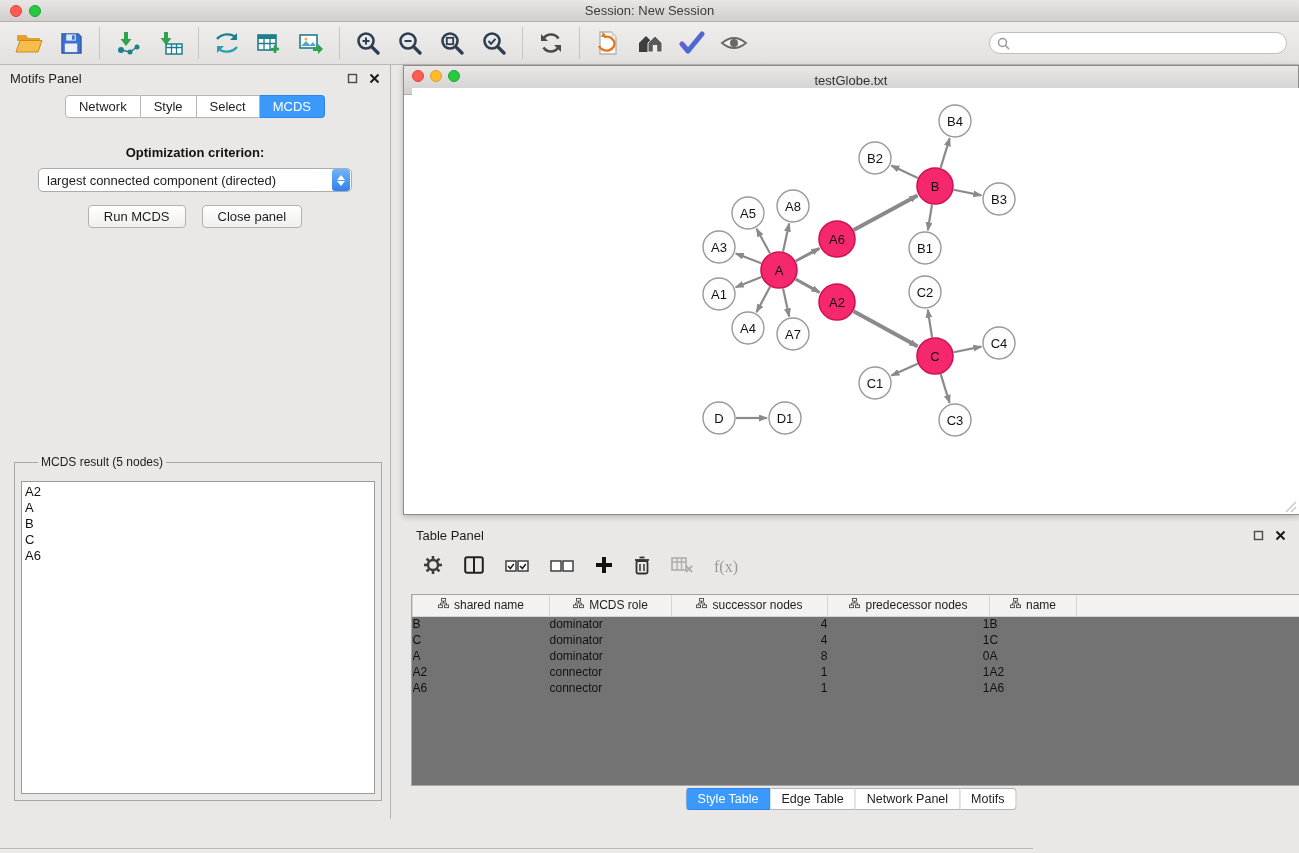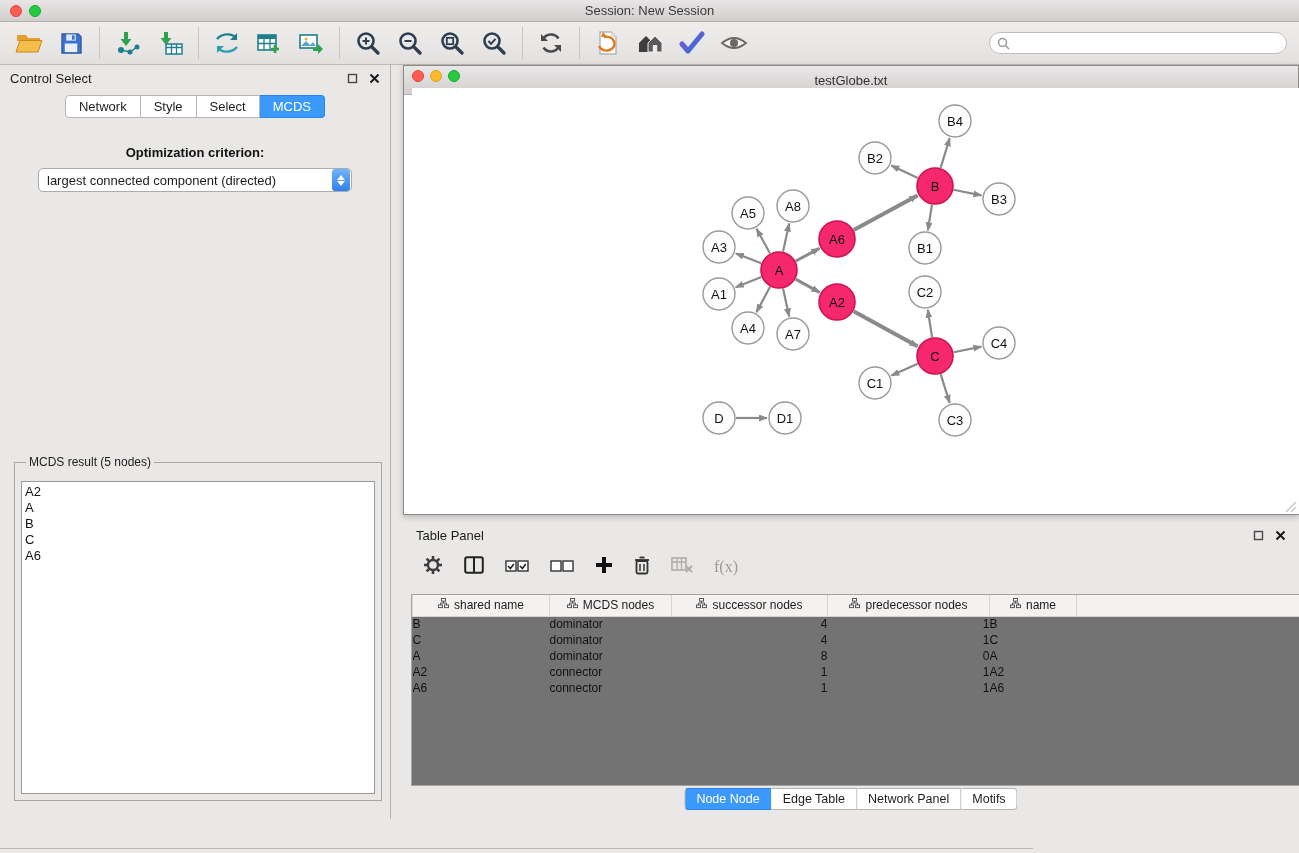--- a/index.html
+++ b/index.html
@@ -42,21 +42,21 @@
     border-radius:5px;display:flex;align-items:center;overflow:hidden}
   .combo .value{flex:1;font-size:13px;padding-left:8px;white-space:nowrap}
   .stepper{width:18px;height:22px;margin-right:1px;border-radius:3px;
     background:linear-gradient(#72b5f9,#3180ee);display:flex;flex-direction:column;
     align-items:center;justify-content:center;gap:1px}
   .btn-row{display:flex;justify-content:center;gap:16px;margin-top:13px}
   .btn{font-size:13px;padding:3px 15px;background:linear-gradient(#ffffff,#f0efee);
     border:1px solid #b2b0ae;border-radius:4px;color:#1d1d1d}
   fieldset.result-box{position:absolute;left:14px;top:390px;width:368px;height:346px;
     border:1px solid #a9a7a5;padding:3px}
-  fieldset.result-box legend{font-size:12px;padding:0 3px;margin-left:8px;color:#1d1d1d}
+  fieldset.result-box legend{font-size:12px;padding:0 3px;margin-left:20px;color:#1d1d1d}
   .result-list{position:absolute;left:6px;top:12px;right:6px;bottom:6px;background:#fff;
     border:1px solid #9d9b99;overflow:auto;padding:2px 0 0 3px}
   .result-item{font-size:13px;line-height:16px;color:#111}
 
   
   .net-window{position:absolute;left:403px;top:65px;width:896px;height:450px;
     border:1px solid #8e8c8a;background:#fff;box-shadow:0 2px 6px rgba(0,0,0,.22)}
   .net-titlebar{height:29px;background:linear-gradient(#e9e7e7,#d2cfce);
     border-bottom:1px solid #b1aeac;position:relative;display:flex;align-items:center;justify-content:center}
   .net-titlebar .title{font-size:13px;color:#333}
@@ -237,21 +237,21 @@
     <svg width="13" height="13" viewBox="0 0 13 13">
       <circle cx="5.5" cy="5.5" r="4" fill="none" stroke="#9a9896" stroke-width="1.5"></circle>
       <line x1="8.5" y1="8.5" x2="12" y2="12" stroke="#9a9896" stroke-width="1.5"></line>
     </svg>
     <input type="text" placeholder="" style="">
   </div>
 </div>
 
 <div class="control-panel">
   <div class="panel-header">
-    <span>Control Select</span>
+    <span>Motifs Panel</span>
     <span class="hicons">
       <span class="winbtn">
         <svg width="11" height="11" viewBox="0 0 11 11">
             <rect x="1.5" y="1.5" width="8" height="8" fill="none" stroke="#4a4a4a" stroke-width="1.4"></rect>
           </svg>
       </span>
       <span class="winbtn">
         <svg width="11" height="11" viewBox="0 0 11 11">
             <path d="M1.5 1.5 L9.5 9.5 M9.5 1.5 L1.5 9.5" stroke="#1a1a1a" stroke-width="2"></path>
           </svg>
@@ -268,20 +268,24 @@
   <div class="combo">
     <span class="value">largest connected component (directed)</span>
     <span class="stepper">
       <svg width="8" height="5" viewBox="0 0 8 5">
           <path d="M4 0 L8 5 H0z" fill="#fff"></path>
         </svg>
       <svg width="8" height="5" viewBox="0 0 8 5">
           <path d="M4 5 L0 0 H8z" fill="#fff"></path>
         </svg>
     </span>
+  </div>
+  <div class="btn-row">
+    <button class="btn">Run MCDS</button>
+    <button class="btn">Close panel</button>
   </div>
   <fieldset class="result-box">
     <legend>MCDS result (5 nodes)</legend>
     <div class="result-list">
         <div class="result-item">A2</div>
         <div class="result-item">A</div>
         <div class="result-item">B</div>
         <div class="result-item">C</div>
         <div class="result-item">A6</div>
       </div>
@@ -513,21 +517,21 @@
               </div>
             </th>
             <th>
               <div class="thc">
                 <span><svg width="11" height="11" viewBox="0 0 11 11">
                     <path d="M5.5 3v2M2.5 7V5h6v2" stroke="#555" fill="none"></path>
                     <rect x="3.5" y="0.5" width="4" height="2.6" fill="#fff" stroke="#555"></rect>
                     <rect x="0.5" y="7" width="4" height="2.6" fill="#fff" stroke="#555"></rect>
                     <rect x="6.5" y="7" width="4" height="2.6" fill="#fff" stroke="#555"></rect>
                   </svg></span>
-                <span>MCDS nodes</span>
+                <span>MCDS role</span>
               </div>
             </th>
             <th>
               <div class="thc">
                 <span><svg width="11" height="11" viewBox="0 0 11 11">
                     <path d="M5.5 3v2M2.5 7V5h6v2" stroke="#555" fill="none"></path>
                     <rect x="3.5" y="0.5" width="4" height="2.6" fill="#fff" stroke="#555"></rect>
                     <rect x="0.5" y="7" width="4" height="2.6" fill="#fff" stroke="#555"></rect>
                     <rect x="6.5" y="7" width="4" height="2.6" fill="#fff" stroke="#555"></rect>
                   </svg></span>
@@ -597,21 +601,21 @@
             <td class="txt">connector</td>
             <td class="num">1</td>
             <td class="num">1</td>
             <td class="txt">A6</td>
             <td></td>
           </tr>
         </tbody>
     </table>
   </div>
   <div class="tp-tabs">
-      <div class="seg active">Node Node</div>
+      <div class="seg active">Style Table</div>
       <div class="seg">Edge Table</div>
       <div class="seg">Network Panel</div>
       <div class="seg">Motifs</div>
     </div>
 </div>
 
 <div class="statusbar">
   <div class="sq-btn">
     <svg width="13" height="11" viewBox="0 0 13 11">
       <path d="M1 1.5h2M5 1.5h7M1 5.5h2M5 5.5h7M1 9.5h2M5 9.5h7" stroke="#3d3d3d" stroke-width="1.6"></path>

